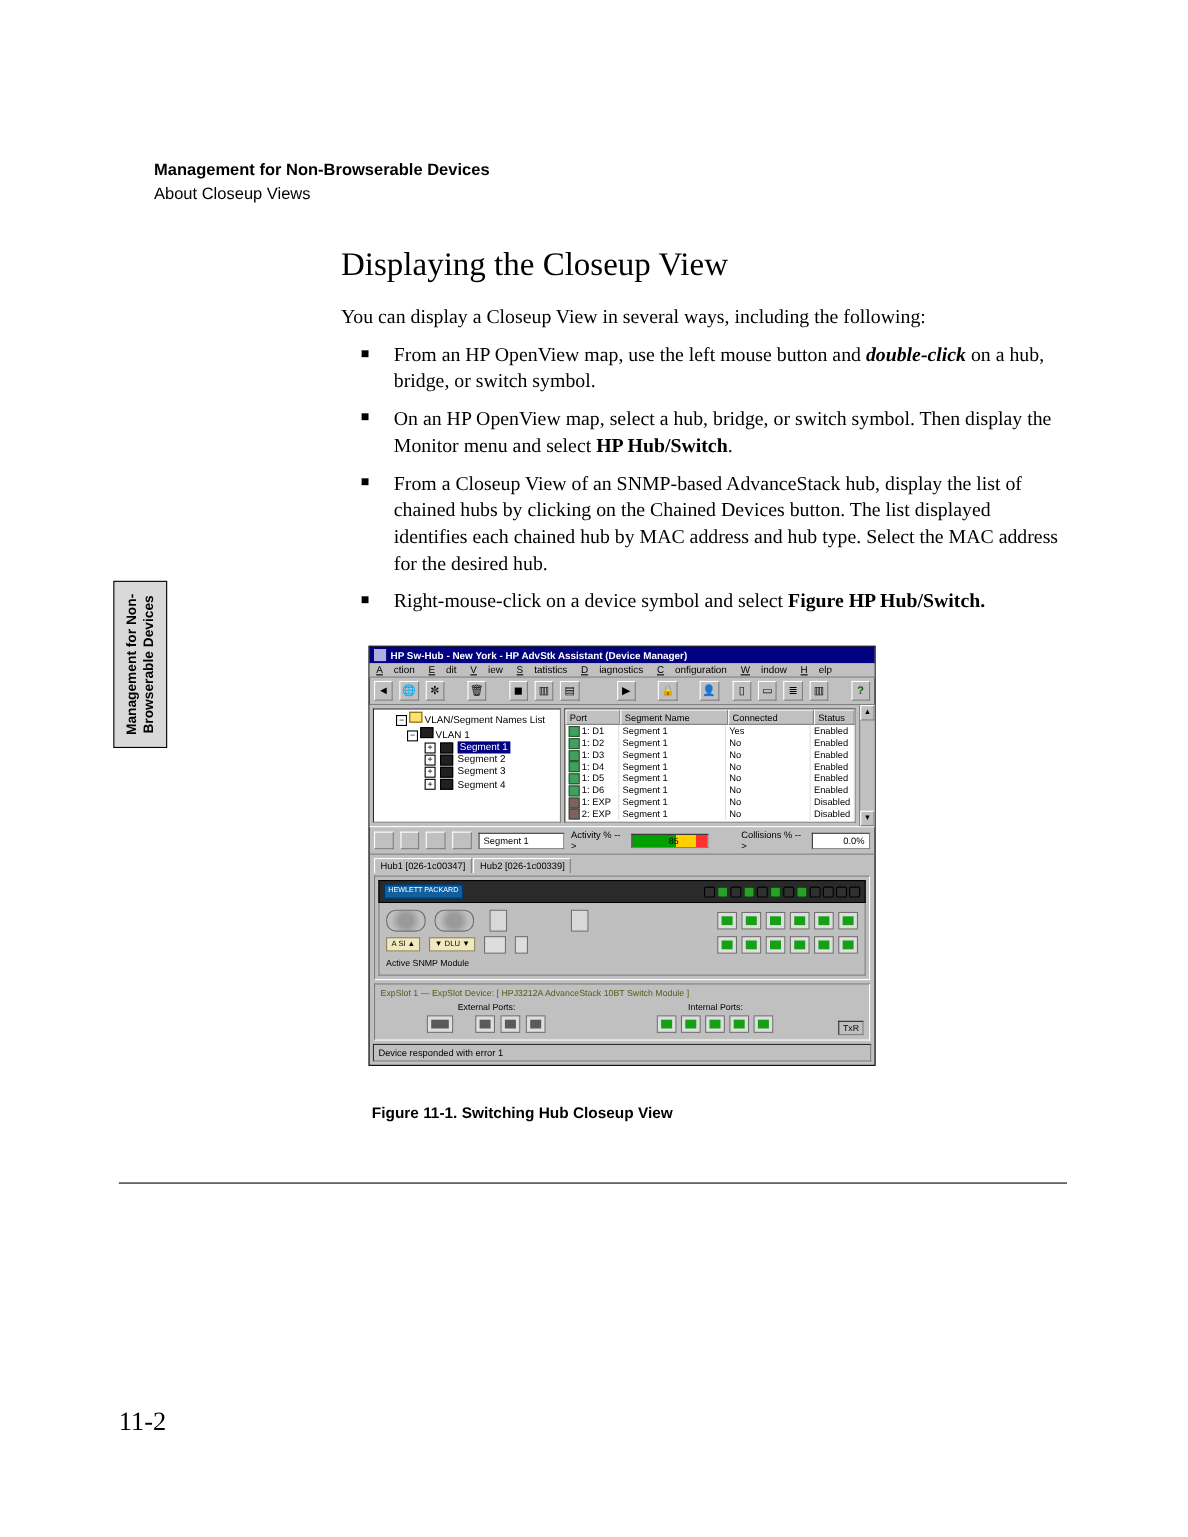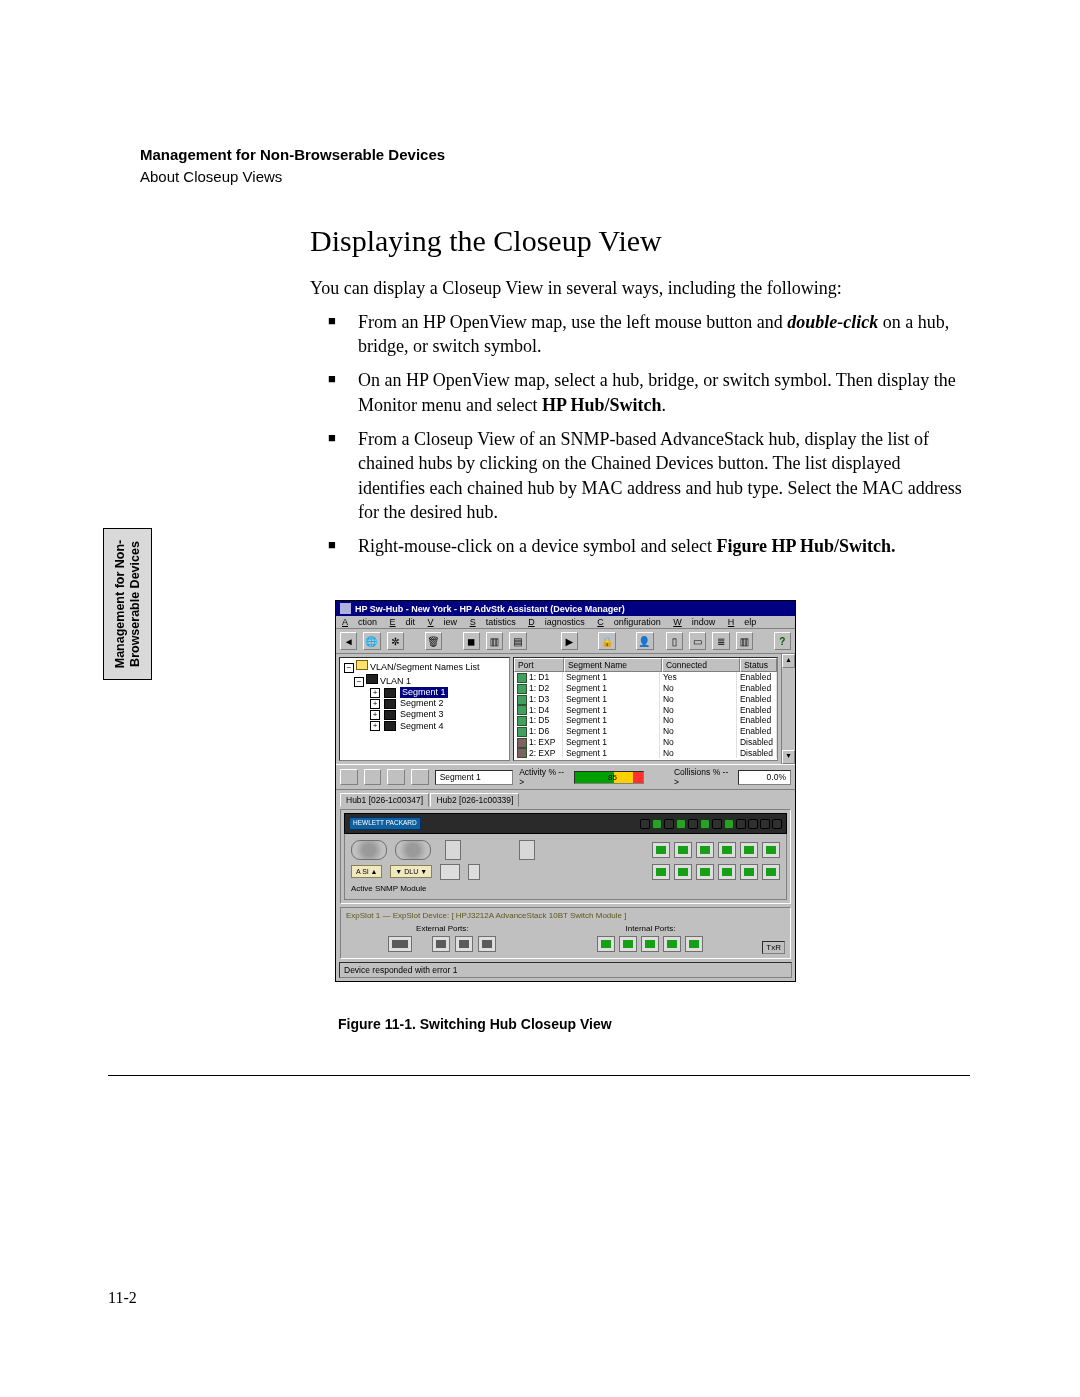--- a/index.html
+++ b/index.html
@@ -74,21 +74,21 @@
     justify-content: center;
     font-family: Arial, Helvetica, sans-serif;
     font-weight: bold;
     font-size: 12.5px;
     line-height: 1.15;
     text-align: center;
   }
 
   
   .shot-wrap {
-    margin: 42px 0 0 195px;
+    margin: 29px 0 0 195px;
     width: 459px;
   }
   .sh-window {
     width: 459px;
     background: #c0c0c0;
     border: 1px solid #000;
     font-family: "MS Sans Serif", Arial, sans-serif;
     font-size: 9px;
   }
   .sh-titlebar {
@@ -133,21 +133,21 @@
   .sh-main {
     display: flex;
     height: 110px;
     background: #c0c0c0;
   }
   .sh-tree {
     width: 162px;
     background: #fff;
     border: 1px inset #808080;
     margin: 3px 0 3px 3px;
-    padding: 2px 4px;
+    padding: 2px 20px;
     font-size: 9px;
     line-height: 1.25;
     overflow: hidden;
   }
   .tree-line { white-space: nowrap; }
   .tree-ind1 { padding-left: 10px; }
   .tree-ind2 { padding-left: 26px; display:flex; align-items:center; gap:2px;}
   .tree-box { display:inline-block; width:8px; height:8px; border:1px solid #000; text-align:center; line-height:7px; font-size:8px; margin-right:2px; background:#fff;}
   .tree-folder { display:inline-block; width:10px; height:8px; background:#ffe070; border:1px solid #806000; margin-right:2px;}
   .tree-mon { display:inline-block; width:10px; height:8px; background:#202020; border:1px solid #000; margin-right:2px;}
@@ -234,21 +234,21 @@
     margin: 34px 0 0 198px;
   }
   .page-rule {
     position: absolute;
     left: 108px; right: 110px; top: 1075px;
     border-top: 1px solid #000;
   }
   .page-num {
     position: absolute;
     left: 108px; bottom: 90px;
-    font-size: 16px;
+    font-size: 24px;
   }
 </style>
 </head>
 <body>
 
 <div class="page">
   <div class="header-block">
     <div class="header-bold">Management for Non-Browserable Devices</div>
     <div class="header-regular">About Closeup Views</div>
   </div>

